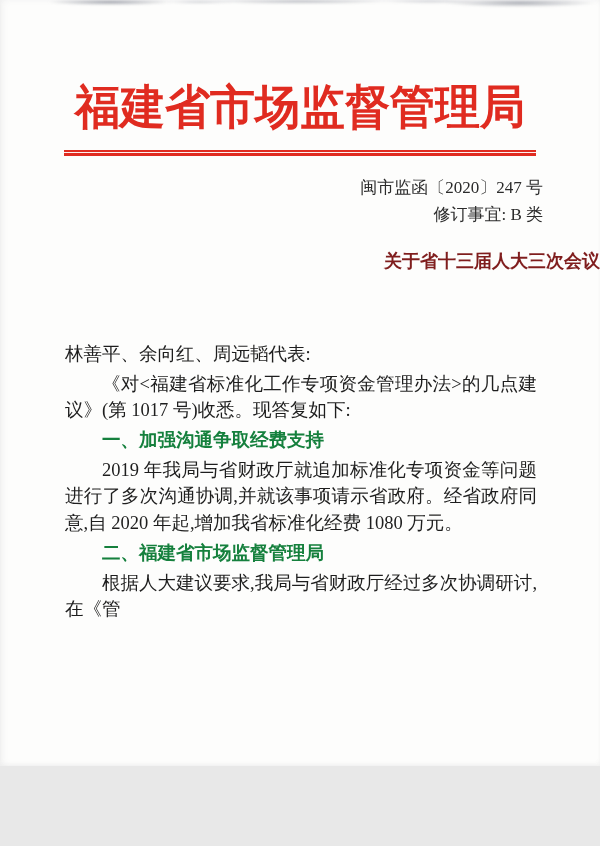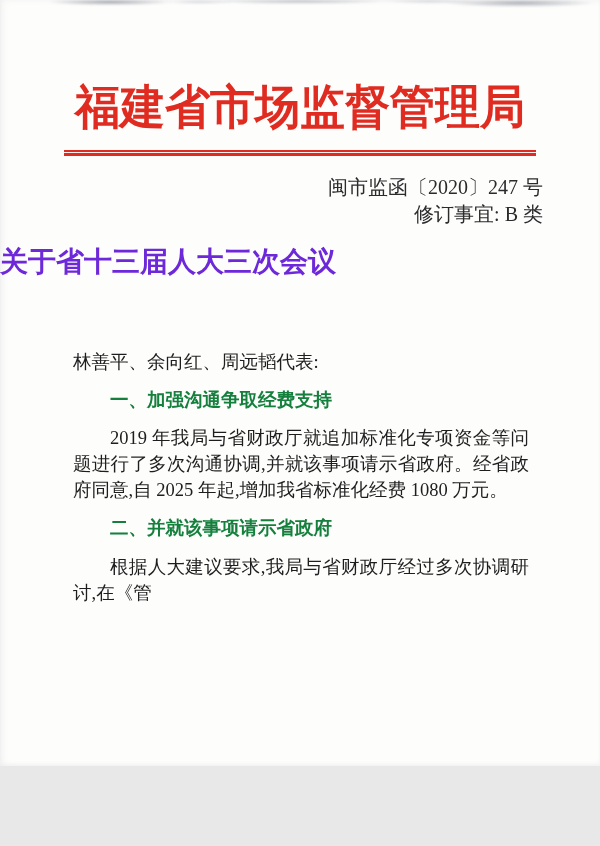--- a/index.html
+++ b/index.html
@@ -40,34 +40,34 @@
     background: linear-gradient(to bottom,
       #e02b20 0px, #e02b20 1.6px,
       #fdf0ef 1.6px, #fdf0ef 2.8px,
       #e02b20 2.8px, #e02b20 6px);
   }
   .rule-top { top: 150px; }
   .rule-bottom { top: 766px; left: 62px; width: 474px; }
   .meta {
     position: absolute; top: 174px; right: 57px;
     text-align: right;
-    font-size: 20px; line-height: 27px; color: #2b2b2b;
+    font-size: 17px; line-height: 27px; color: #2b2b2b;
   }
   .doc-title {
     position: absolute; top: 247px; left: 0; width: 100%;
-    text-align: left;
-    font-size: 28px; font-weight: 700; line-height: 29px; color: #6d28d9;
+    text-align: right;
+    font-size: 18px; font-weight: 700; line-height: 29px; color: #7f1d1d;
   }
   .body-text {
     position: absolute; top: 337px; left: 61px; width: 480px; height: 424px;
     overflow: hidden;
     font-size: 18.5px; line-height: 26.1px; color: #1e1e1e;
     text-align: justify;
   }
-  .body-text p { margin: 12px; }
+  .body-text p { margin: 4px; }
   .indent { text-indent: 2em; }
   .heading { font-weight: 700; color: #15803d; }
 </style>
 </head>
 <body>
 
 <div class="page">
   <div class="scan-noise-top"></div>
 
   <h1 class="letterhead">福建省市场监督管理局</h1>
@@ -78,21 +78,22 @@
     <div>闽市监函〔2020〕247 号</div>
     <div>修订事宜: B 类</div>
   </div>
 
   <div class="doc-title">
     <div>关于省十三届人大三次会议</div>
   </div>
 
   <div class="body-text">
     <p>林善平、余向红、周远韬代表:</p>
+    <p class="indent">《对&lt;福建省标准化工作专项资金管理办法&gt;的几点建议》(第 1017 号)收悉。现答复如下:</p>
     <p class="indent heading">一、加强沟通争取经费支持</p>
-    <p class="indent">2019 年我局与省财政厅就追加标准化专项资金等问题进行了多次沟通协调,并就该事项请示省政府。经省政府同意,自 2025 年起,增加我省标准化经费 1080 万元。</p>
-    <p class="indent heading">二、并就该事项请示省政府</p>
+    <p class="indent">2019 年我局与省财政厅就追加标准化专项资金等问题进行了多次沟通协调,并就该事项请示省政府。经省政府同意,自 2020 年起,增加我省标准化经费 1080 万元。</p>
+    <p class="indent heading">二、福建省市场监督管理局</p>
     <p class="indent">根据人大建议要求,我局与省财政厅经过多次协调研讨,在《管</p>
   </div>
 
   <div class="red-rule rule-bottom"></div>
   <div class="scan-smudge"></div>
 </div>
 
 </body></html>

